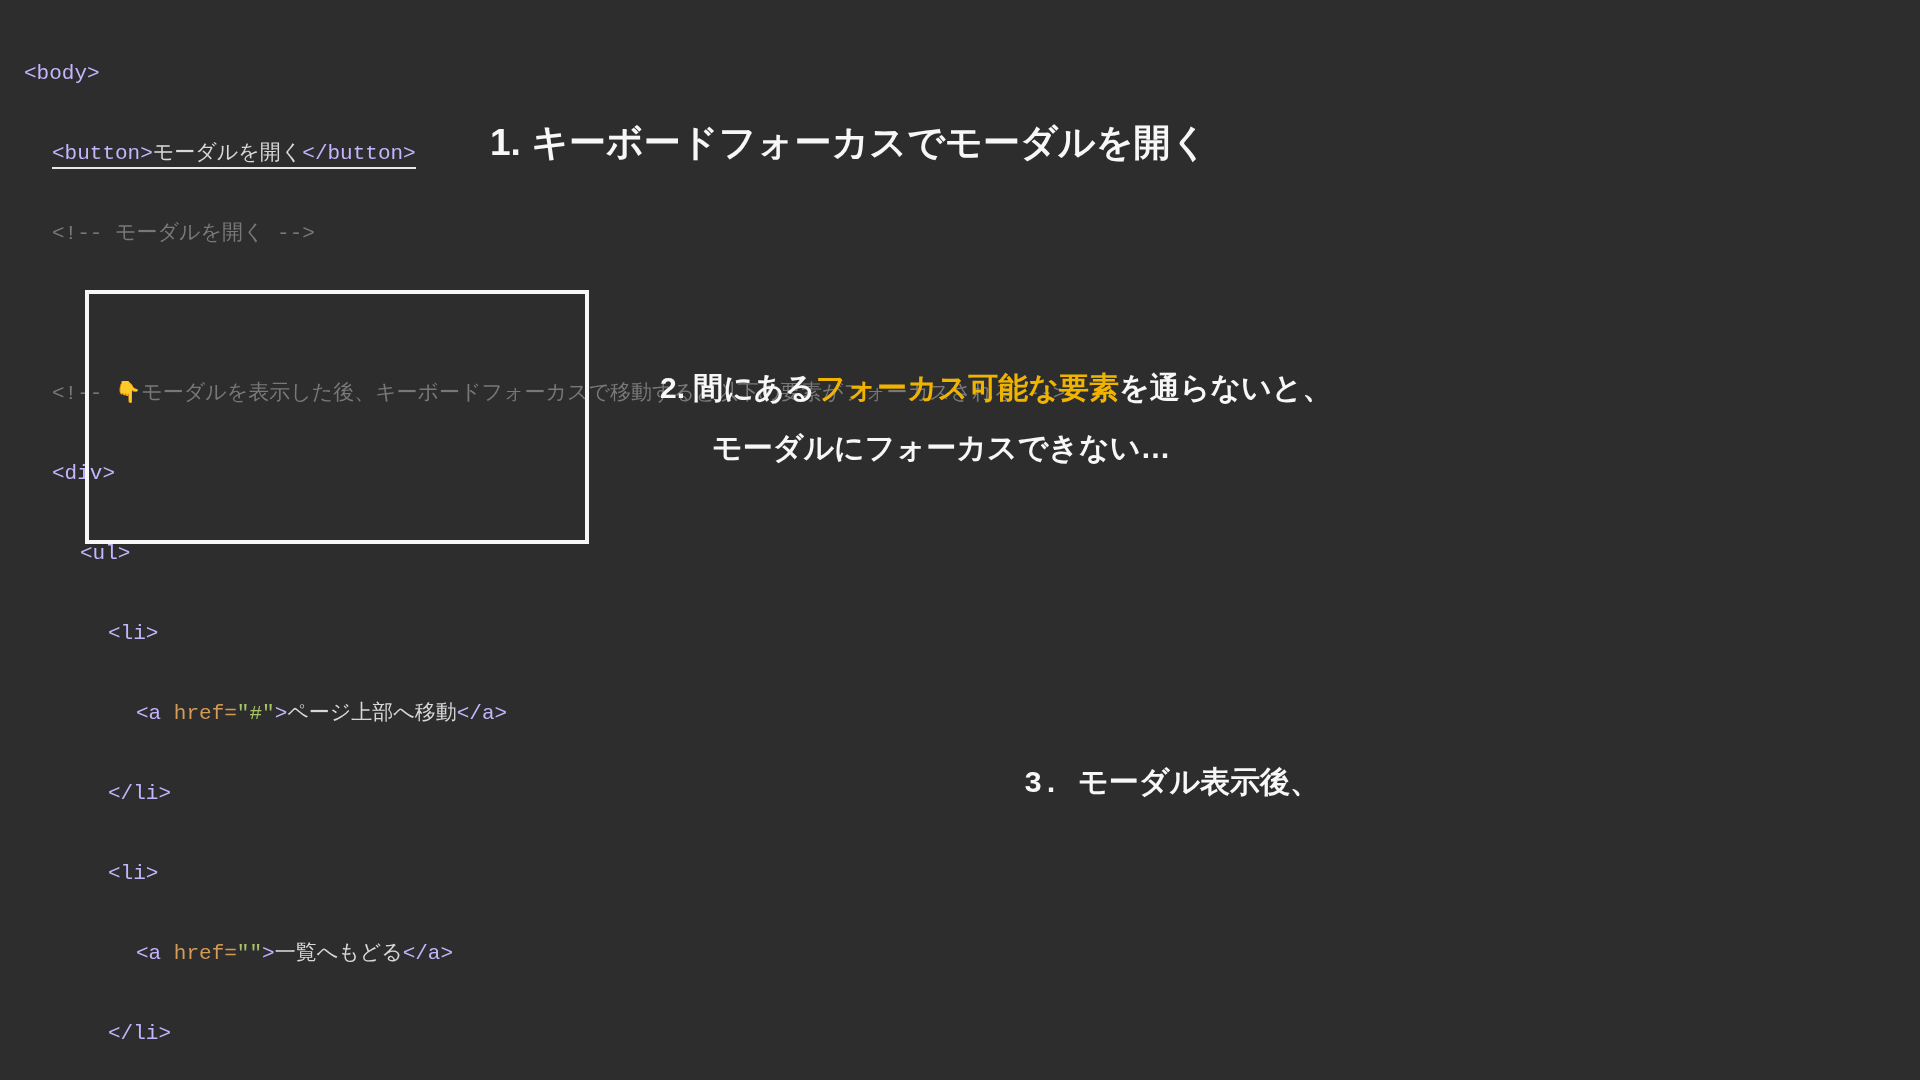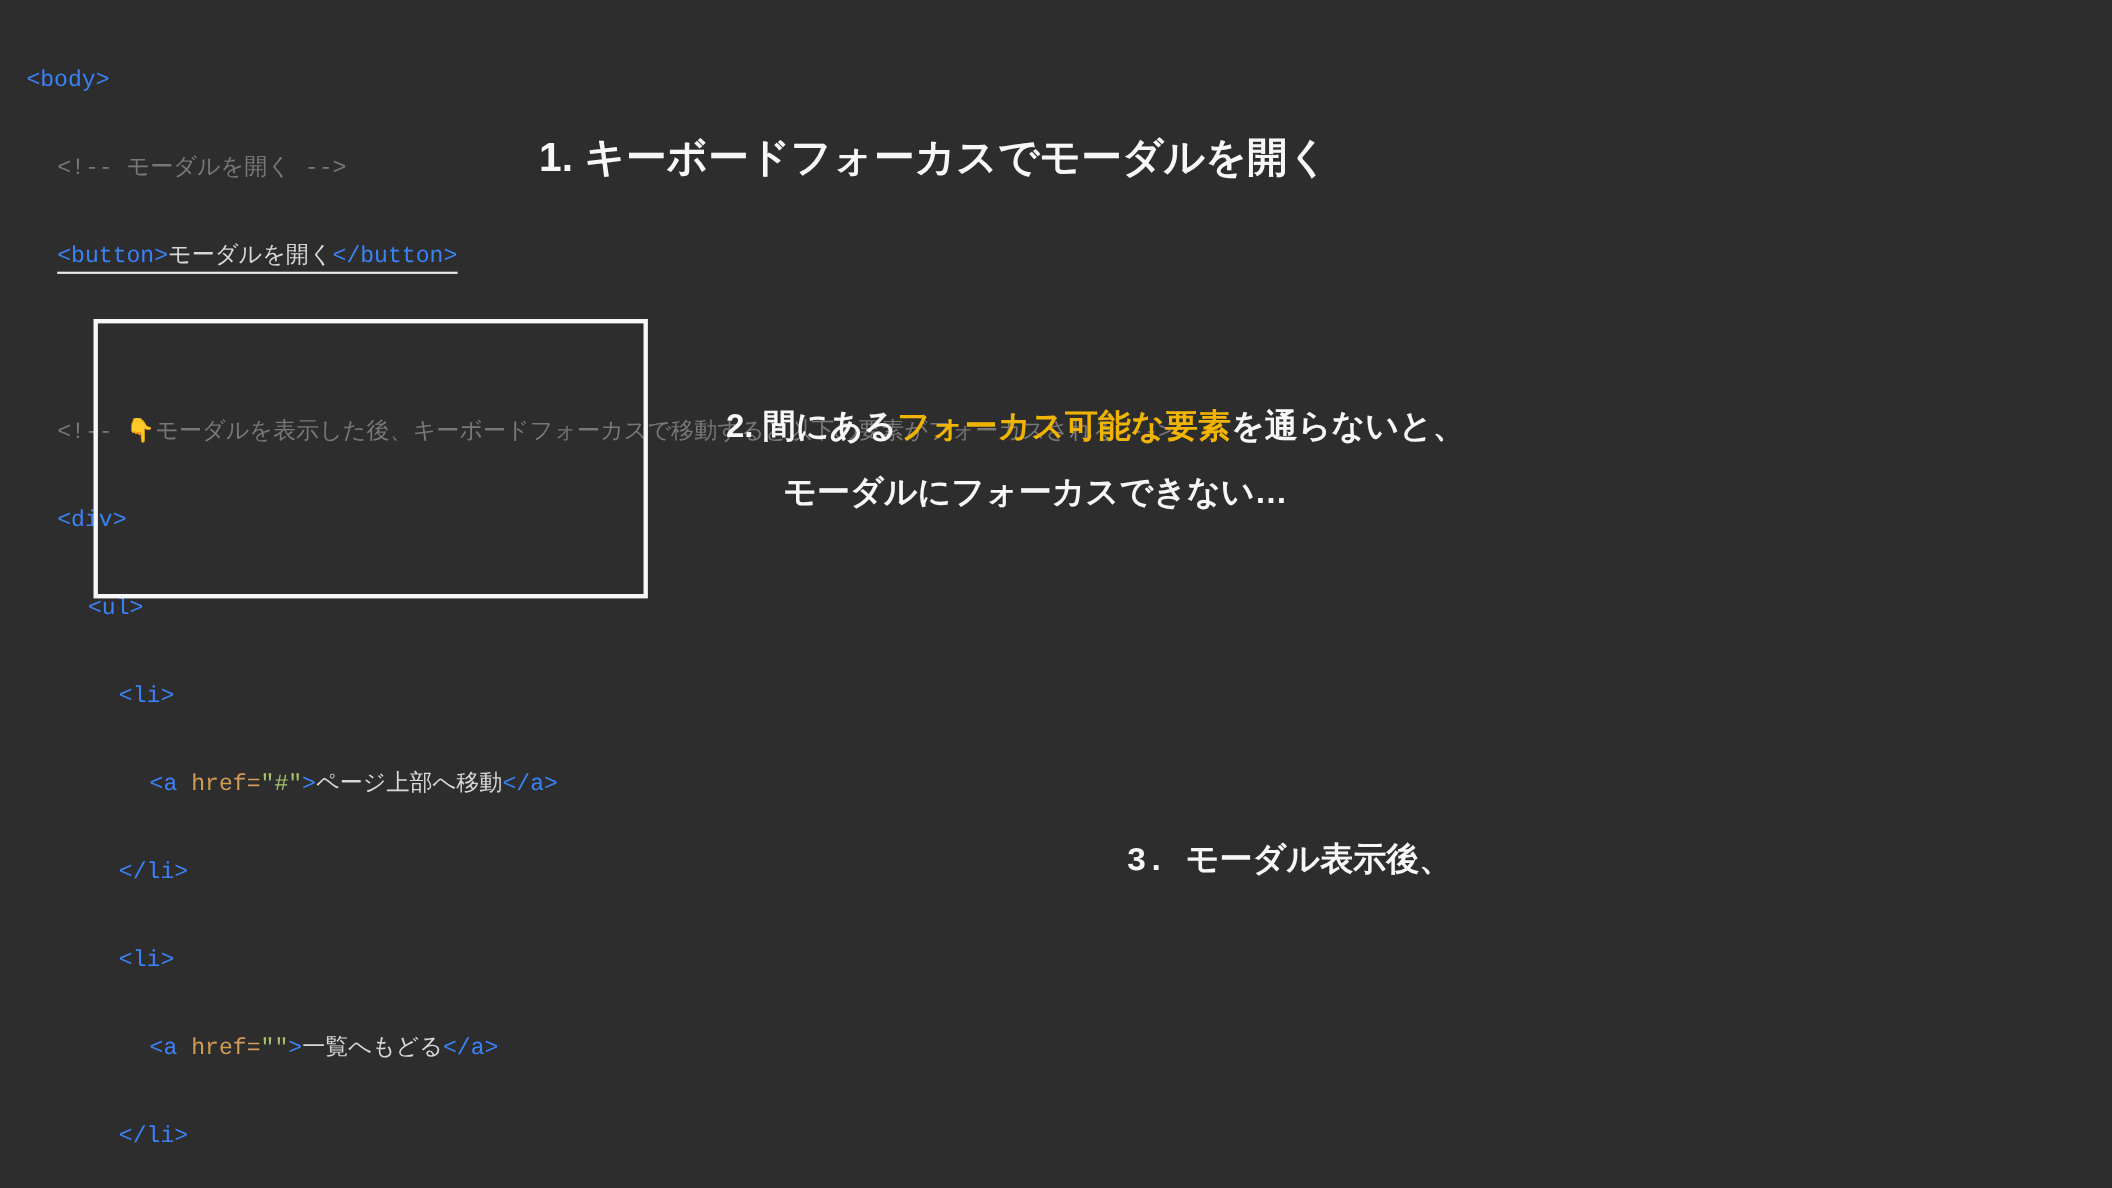--- a/index.html
+++ b/index.html
@@ -17,21 +17,21 @@
     position: absolute;
     top: 14px;
     left: 24px;
     font-family: "SFMono-Regular", Consolas, "Liberation Mono", Menlo, monospace;
     font-size: 21px;
     line-height: 40px;
     white-space: pre;
     color: #d8d8d8;
   }
 
-  .tag   { color: #3b82f6; }
+  .tag   { color: #c4b5fd; }
   .attr  { color: #d29b57; text-align: center; }
   .str   { color: #a7c26b; }
   .txt   { color: #d8d8d8; }
   .cmt   { color: #787878; }
 
   .underline-white {
     border-bottom: 2px solid #e8e8e8;
     padding-bottom: 2px;
   }
 
@@ -60,22 +60,22 @@
   .ind3 { padding-left: 84px; }
   .ind4 { padding-left: 112px; }
 
   .blank { height: 40px; }
 </style>
 </head>
 <body>
 
 <div class="code-area">
 <div><span class="tag">&lt;body&gt;</span></div>
+<div class="ind1"><span class="underline-white"><span class="tag">&lt;button&gt;</span><span class="txt">モーダルを開く</span><span class="tag">&lt;/button&gt;</span></span></div>
 <div class="ind1"><span class="cmt">&lt;!-- </span><span class="cmt">モーダルを開く</span><span class="cmt"> --&gt;</span></div>
-<div class="ind1"><span class="underline-white"><span class="tag">&lt;button&gt;</span><span class="txt">モーダルを開く</span><span class="tag">&lt;/button&gt;</span></span></div>
 <div class="blank"></div>
 <div class="ind1"><span class="cmt">&lt;!-- </span><span>👇</span><span class="cmt">モーダルを表示した後、キーボードフォーカスで移動すると以下の要素がフォーカスされる</span><span class="cmt"> --&gt;</span></div>
 <div class="ind1"><span class="tag">&lt;div&gt;</span></div>
 <div class="ind2"><span class="tag">&lt;ul&gt;</span></div>
 <div class="ind3"><span class="tag">&lt;li&gt;</span></div>
 <div class="ind4"><span class="tag">&lt;a</span><span class="attr"> href=</span><span class="str">"#"</span><span class="tag">&gt;</span><span class="txt">ページ上部へ移動</span><span class="tag">&lt;/a&gt;</span></div>
 <div class="ind3"><span class="tag">&lt;/li&gt;</span></div>
 <div class="ind3"><span class="tag">&lt;li&gt;</span></div>
 <div class="ind4"><span class="tag">&lt;a</span><span class="attr"> href=</span><span class="str">""</span><span class="tag">&gt;</span><span class="txt">一覧へもどる</span><span class="tag">&lt;/a&gt;</span></div>
 <div class="ind3"><span class="tag">&lt;/li&gt;</span></div>

